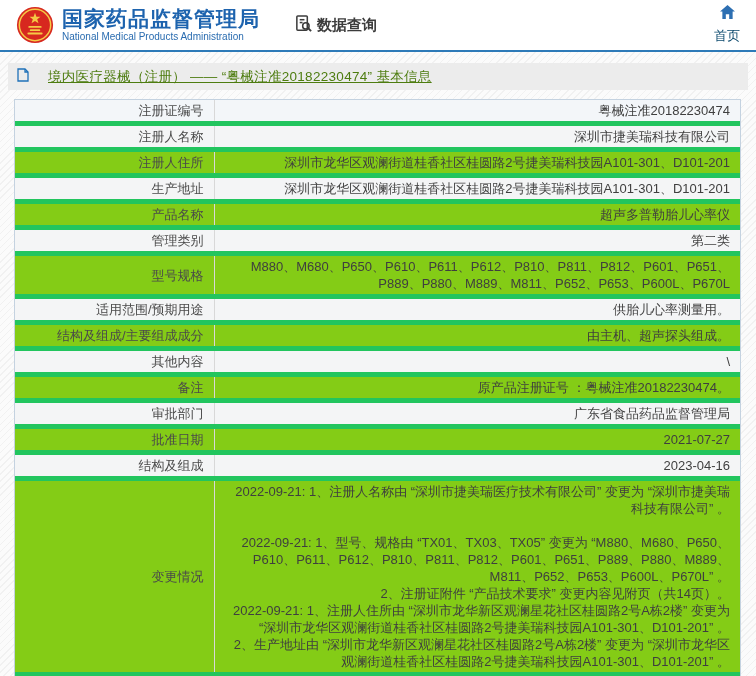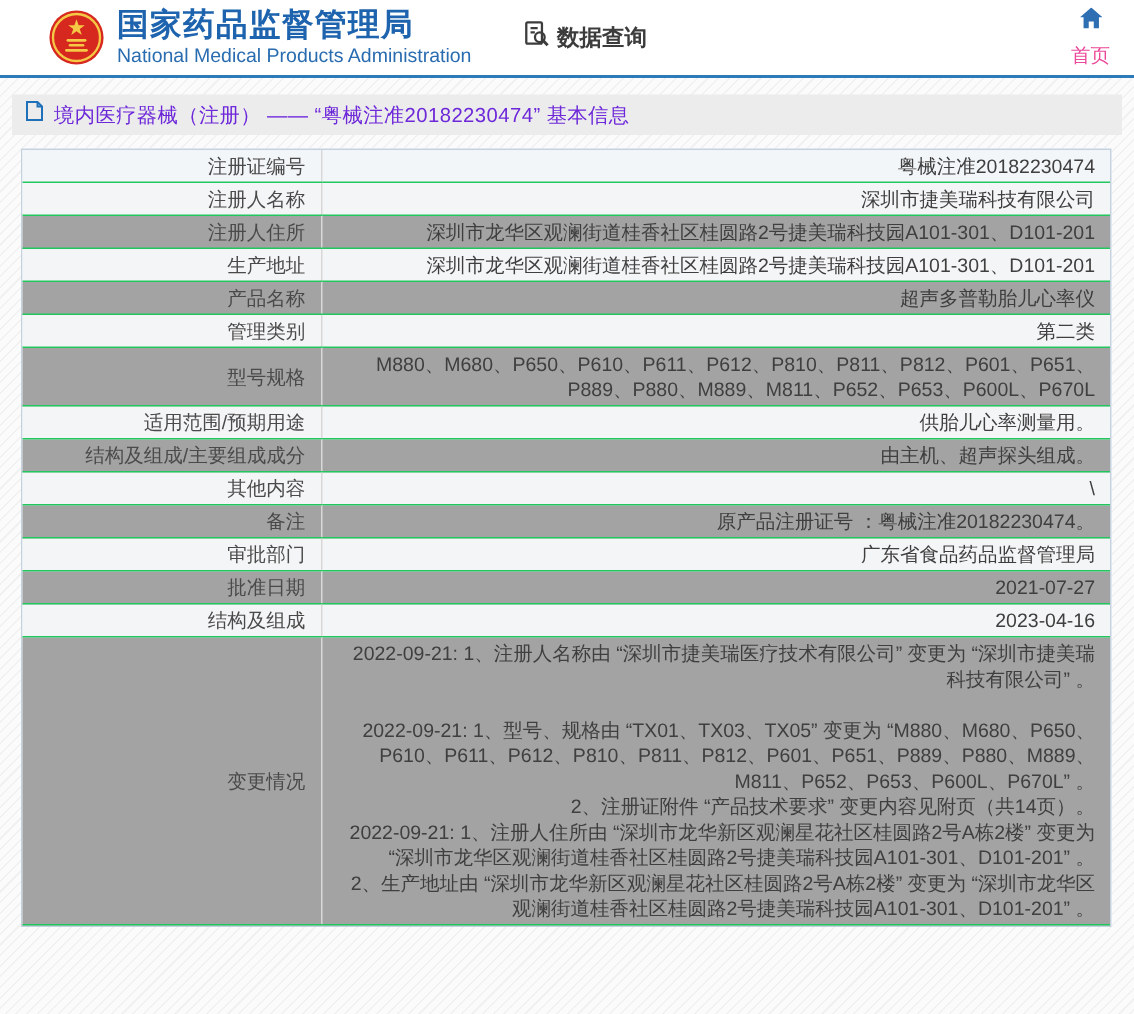--- a/index.html
+++ b/index.html
@@ -10,59 +10,59 @@
     background-color:#fbfbfb;
     background-image:repeating-linear-gradient(135deg, rgba(0,0,0,0.04) 0 1px, transparent 1px 5px);
     overflow:hidden;
   }
 
   
   .topbar {
     height:52px; background:#ffffff;
     border-bottom:2px solid #2d7ab8;
     display:flex; align-items:center;
-    padding:0 16px 0 32px;
+    padding:0 16px 0 16px;
   }
   .brand { display:flex; align-items:center; }
   .emblem { width:38px; height:38px; flex:0 0 auto; }
   .brand-text { margin-left:8px; line-height:1.05; }
   .brand-cn { font-size:21px; font-weight:bold; color:#1d63ae; letter-spacing:1px; }
-  .brand-en { font-size:13px; color:#2a6cb0; margin-top:2px; }
+  .brand-en { font-size:10px; color:#2a6cb0; margin-top:2px; }
 
   .dataquery {
     display:flex; align-items:center; margin-left:34px; cursor:pointer;
   }
   .dataquery .dq-label { font-size:15px; font-weight:bold; color:#3c3c3c; margin-left:4px; }
 
   .topnav { margin-left:auto; display:flex; gap:30px; }
   .topnav-item { display:flex; flex-direction:column; align-items:center; cursor:pointer; }
-  .topnav-item .nav-label { font-size:13px; color:#ec4899; margin-top:4px; white-space:nowrap; }
+  .topnav-item .nav-label { font-size:13px; color:#0c4a6e; margin-top:4px; white-space:nowrap; }
 
   
   .titlebar {
     margin:11px 8px 0 8px; height:27px;
     background:#ececec;
     display:flex; align-items:center; padding-left:9px;
   }
   .titlebar .page-title {
-    font-size:13.5px; color:#6d28d9; margin-left:7px; letter-spacing:0.3px;
+    font-size:13.5px; color:#4d7c0f; margin-left:19px; letter-spacing:0.3px;text-decoration:underline;
   }
 
   
   .table-wrap {
     margin:9px 15px 0 14px;
     background:#ffffff;
     border:1px solid #c4d2e0;
   }
   table.info { width:100%; border-collapse:collapse; font-size:13px; color:#3f3f3f; }
-  table.info tr { background:#a3a3a3; }
+  table.info tr { background:#84cc16; }
   table.info tr:nth-child(even) { background:#f4f5f6; }
   table.info tr:first-child { background:#f3f6f9; }
   table.info td {
-    border-bottom:1px solid #22c55e;
+    border-bottom:5px solid #22c55e;
     padding:2px 10px;
     height:21px;
     line-height:17px;
     vertical-align:middle;
   }
   td.label-cell {
     width:199px; text-align:right;
     color:#4a4a4a;
     border-right:1px solid #d8d8d8;
     padding-right:11px;

